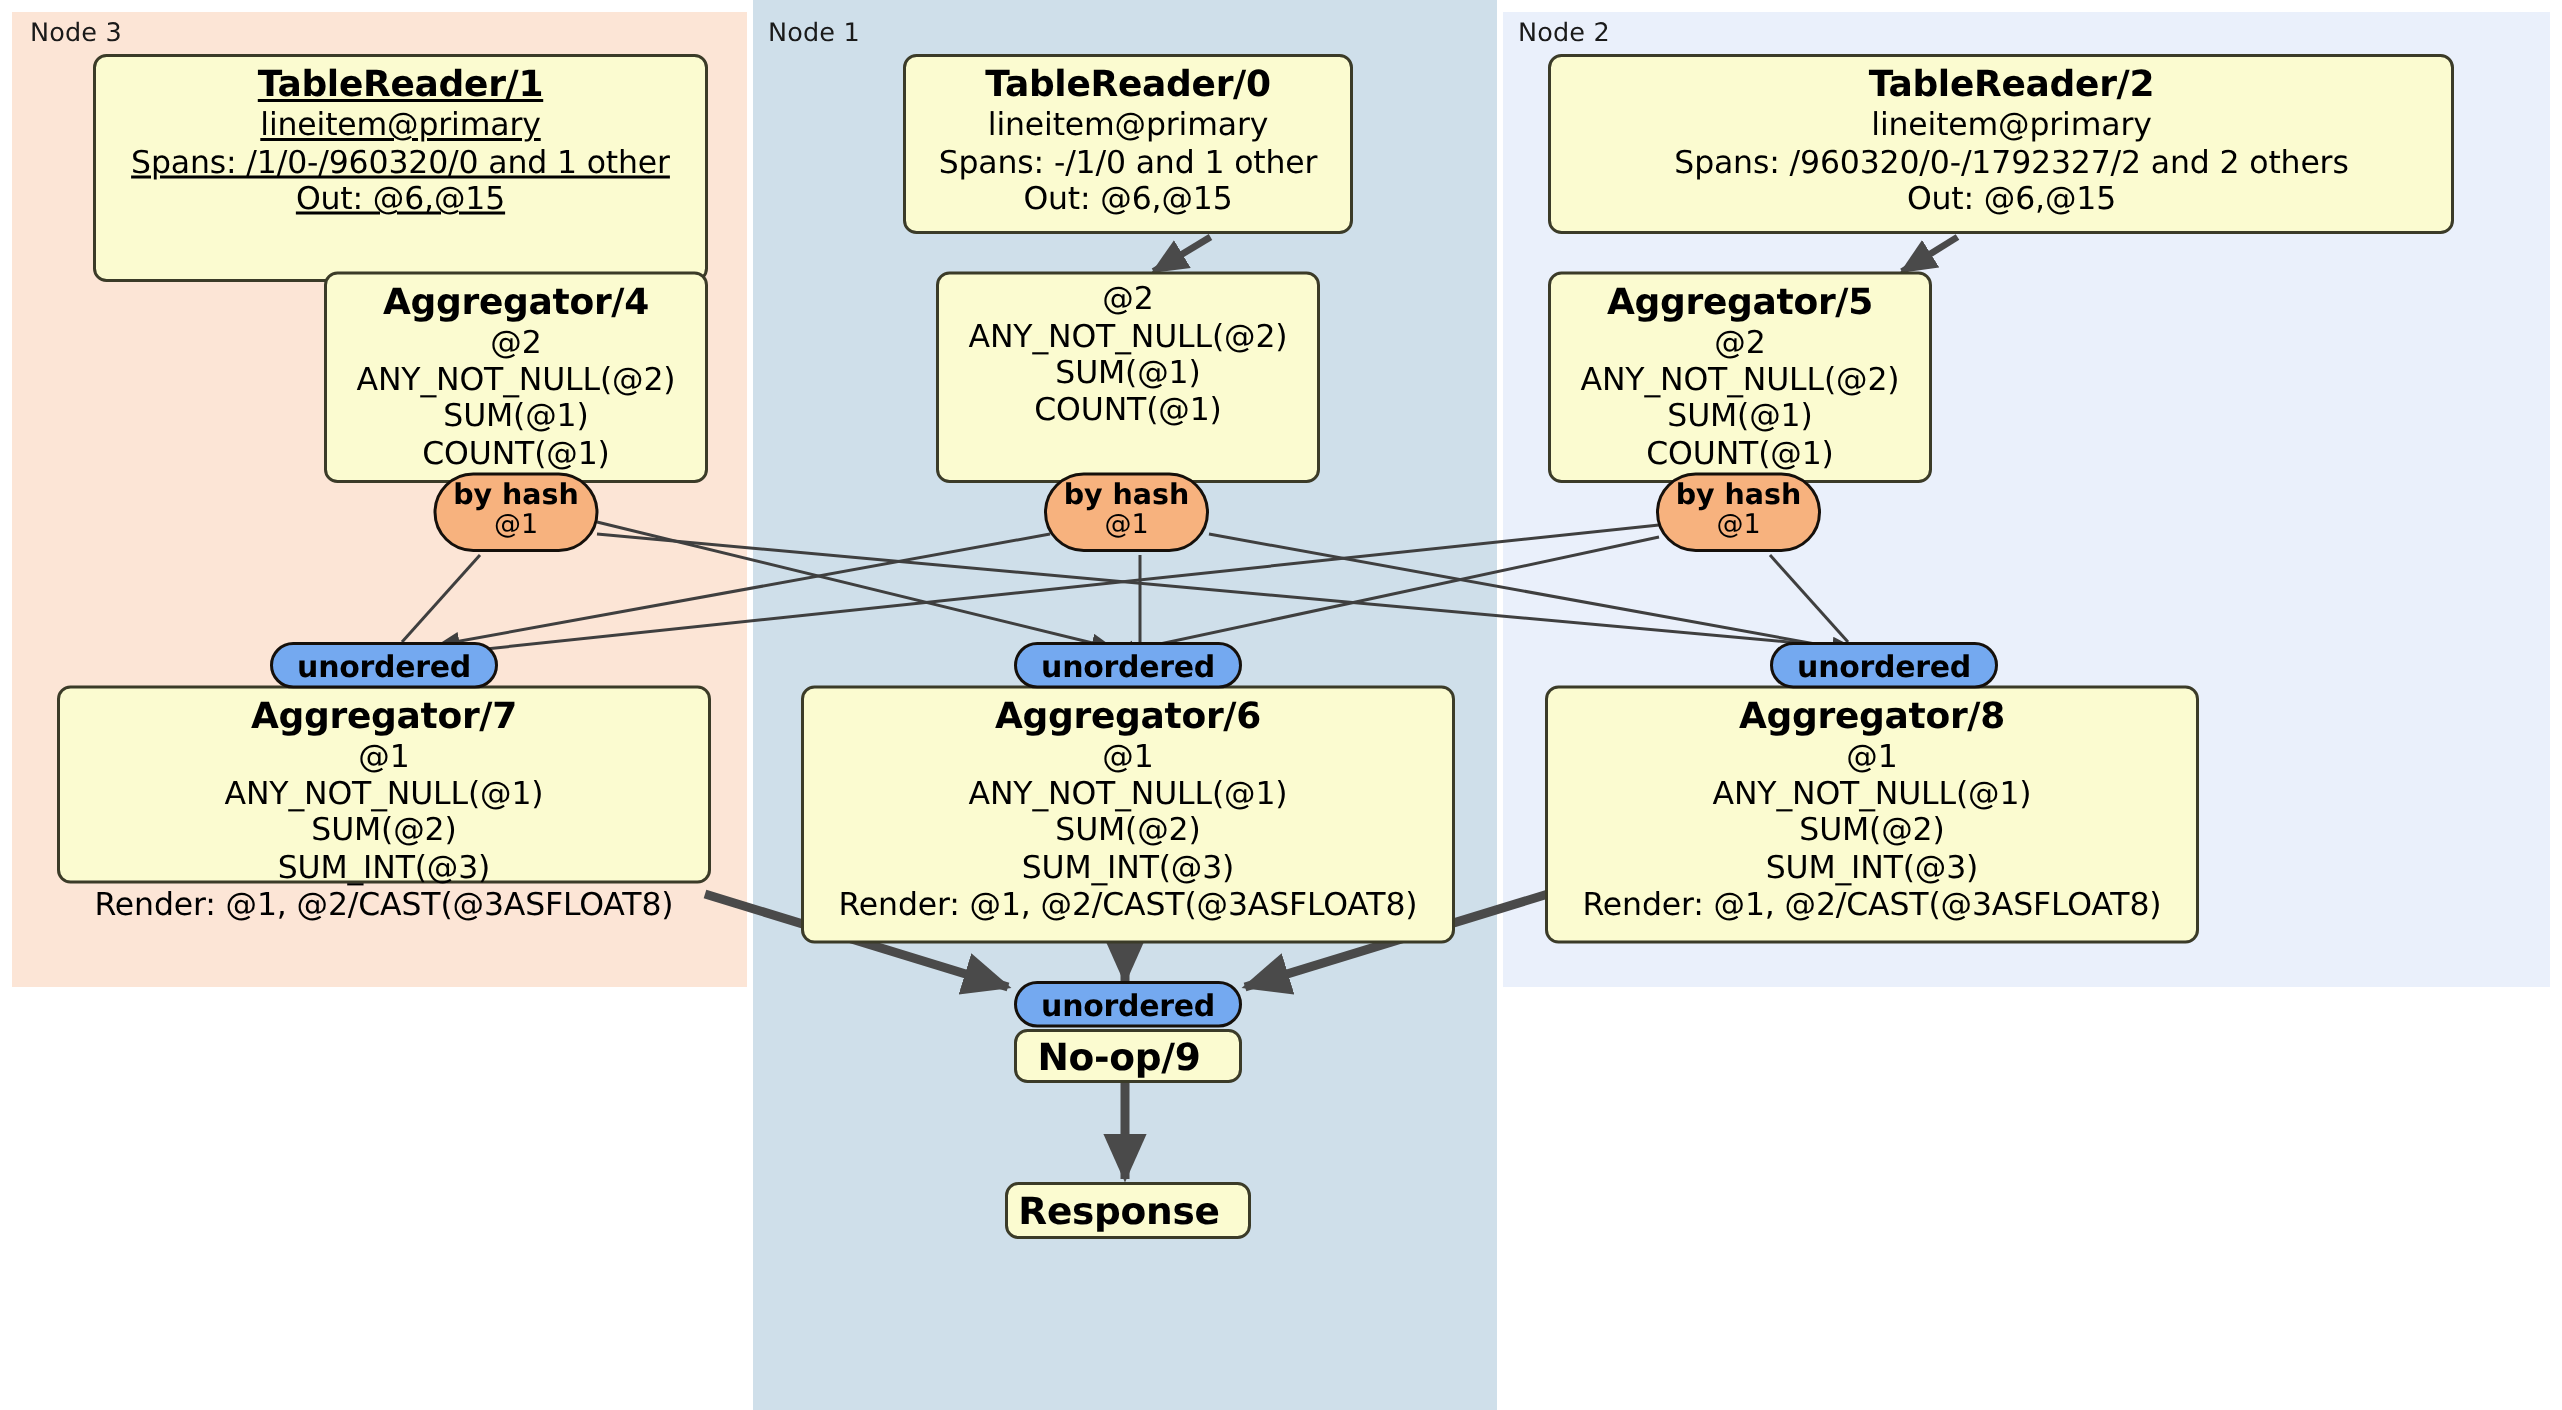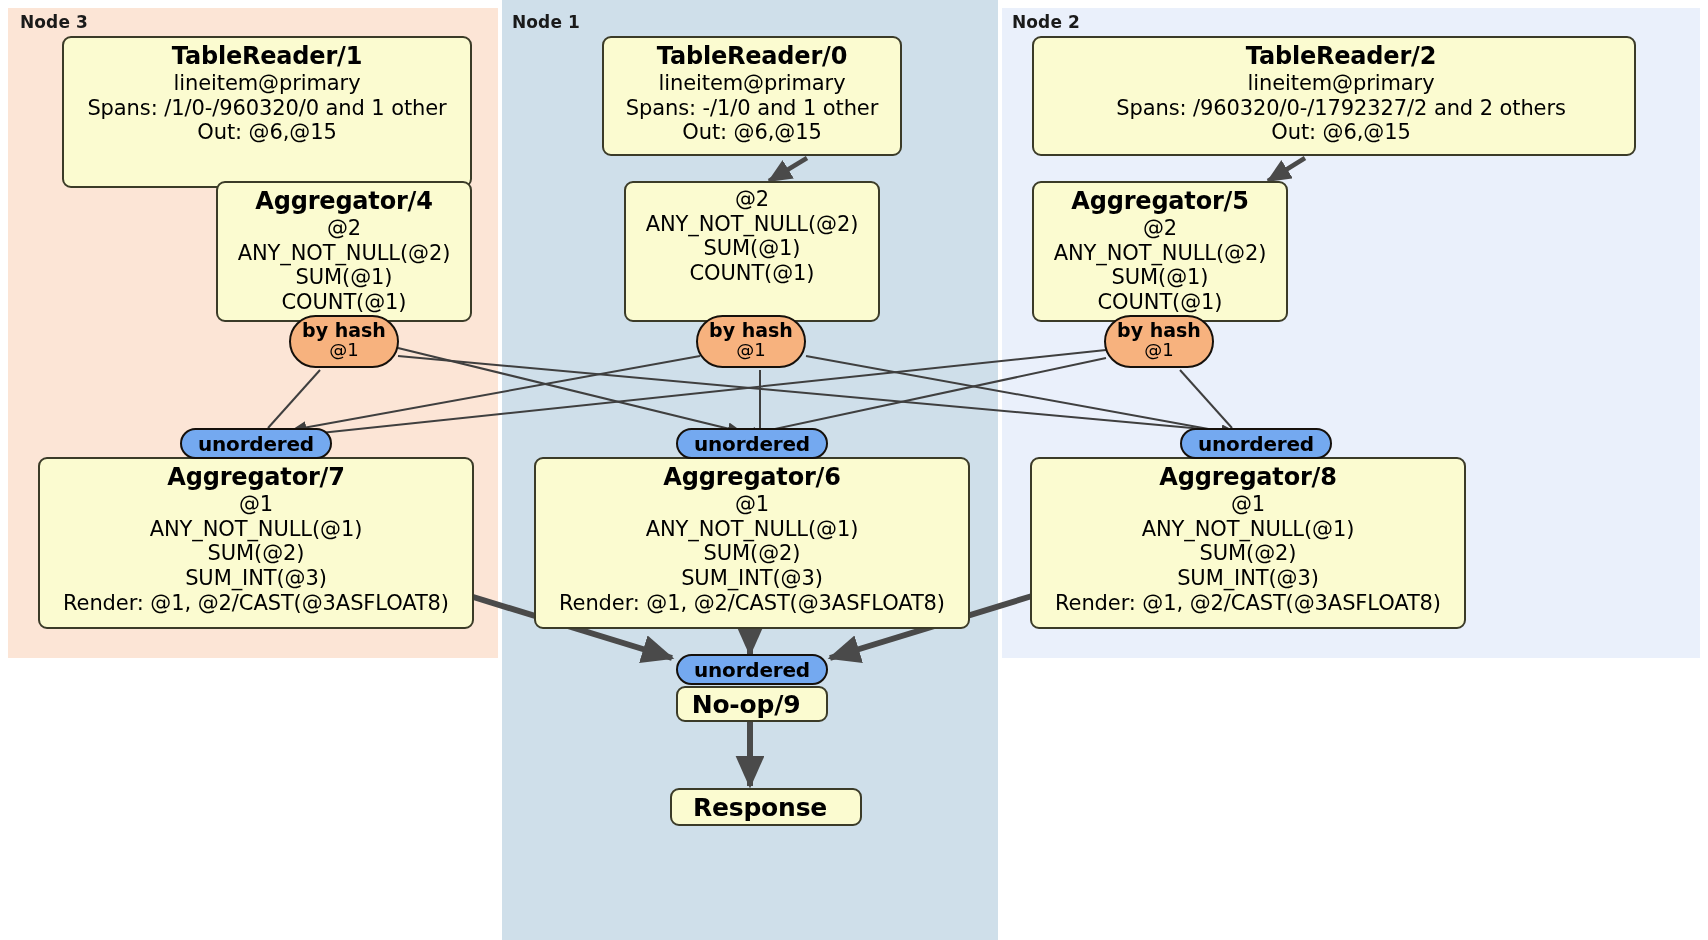--- a/index.html
+++ b/index.html
@@ -22,21 +22,20 @@
     position: absolute;
     box-sizing: border-box;
   }
   .region-label {
     position: absolute;
     font-size: 17px;
     color: #1a1a1a;
     font-family: "DejaVu Sans", "Liberation Sans", sans-serif;
     letter-spacing: 0.1px;
     white-space: nowrap;
-    font-weight: bold;
   }
   
   .proc {
     position: absolute;
     box-sizing: border-box;
     background: #fbfbd0;
     border: 2px solid #3b3b28;
     border-radius: 9px;
     text-align: center;
     padding: 4px 6px 5px 6px;
@@ -155,21 +154,21 @@
       <path d="M470,596 L672,658"></path>
       <path d="M750,628 L750,654"></path>
       <path d="M1032,596 L830,658"></path>
     </g>
 
     <g stroke="#4a4a4a" stroke-width="6" fill="none" marker-end="url(#ah-thick)">
       <path d="M750,722 L750,786"></path>
     </g>
   </svg>
 
-  <div class="proc" style="left:62px; top:36px; width:410px; height:152px;">
+  <div class="proc" style="left:62px; top:36px; width:410px; height:152px;text-decoration:underline;">
     <span class="title">TableReader/1</span>
     <span class="line">lineitem@primary</span>
     <span class="line">Spans: /1/0-/960320/0 and 1 other</span>
     <span class="line">Out: @6,@15</span>
   </div>
 
   <div class="proc" style="left:602px; top:36px; width:300px; height:120px;">
     <span class="title">TableReader/0</span>
     <span class="line">lineitem@primary</span>
     <span class="line">Spans: -/1/0 and 1 other</span>
@@ -222,21 +221,21 @@
   <div class="pill unordered" style="left:180px; top:428px; width:152px; height:31px;">
     <span>unordered</span>
   </div>
   <div class="pill unordered" style="left:676px; top:428px; width:152px; height:31px;">
     <span>unordered</span>
   </div>
   <div class="pill unordered" style="left:1180px; top:428px; width:152px; height:31px;">
     <span>unordered</span>
   </div>
 
-  <div class="proc" style="left:38px; top:457px; width:436px; height:172px;">
+  <div class="proc" style="left:38px; top:457px; width:436px; height:132px;">
     <span class="title">Aggregator/7</span>
     <span class="line">@1</span>
     <span class="line">ANY_NOT_NULL(@1)</span>
     <span class="line">SUM(@2)</span>
     <span class="line">SUM_INT(@3)</span>
     <span class="line">Render: @1, @2/CAST(@3ASFLOAT8)</span>
   </div>
 
   <div class="proc" style="left:534px; top:457px; width:436px; height:172px;">
     <span class="title">Aggregator/6</span>
@@ -257,17 +256,17 @@
   </div>
 
   <div class="pill unordered" style="left:676px; top:654px; width:152px; height:31px;">
     <span>unordered</span>
   </div>
 
   <div class="proc small" style="left:676px; top:686px; width:152px; height:36px; padding-top:2px;">
     <span class="title">No-op/9</span>
   </div>
 
-  <div class="proc small" style="left:670px; top:788px; width:192px; height:38px; padding-top:3px;">
+  <div class="proc small" style="left:670px; top:788px; width:164px; height:38px; padding-top:3px;">
     <span class="title">Response</span>
   </div>
 
 </div>
 
 </body></html>

